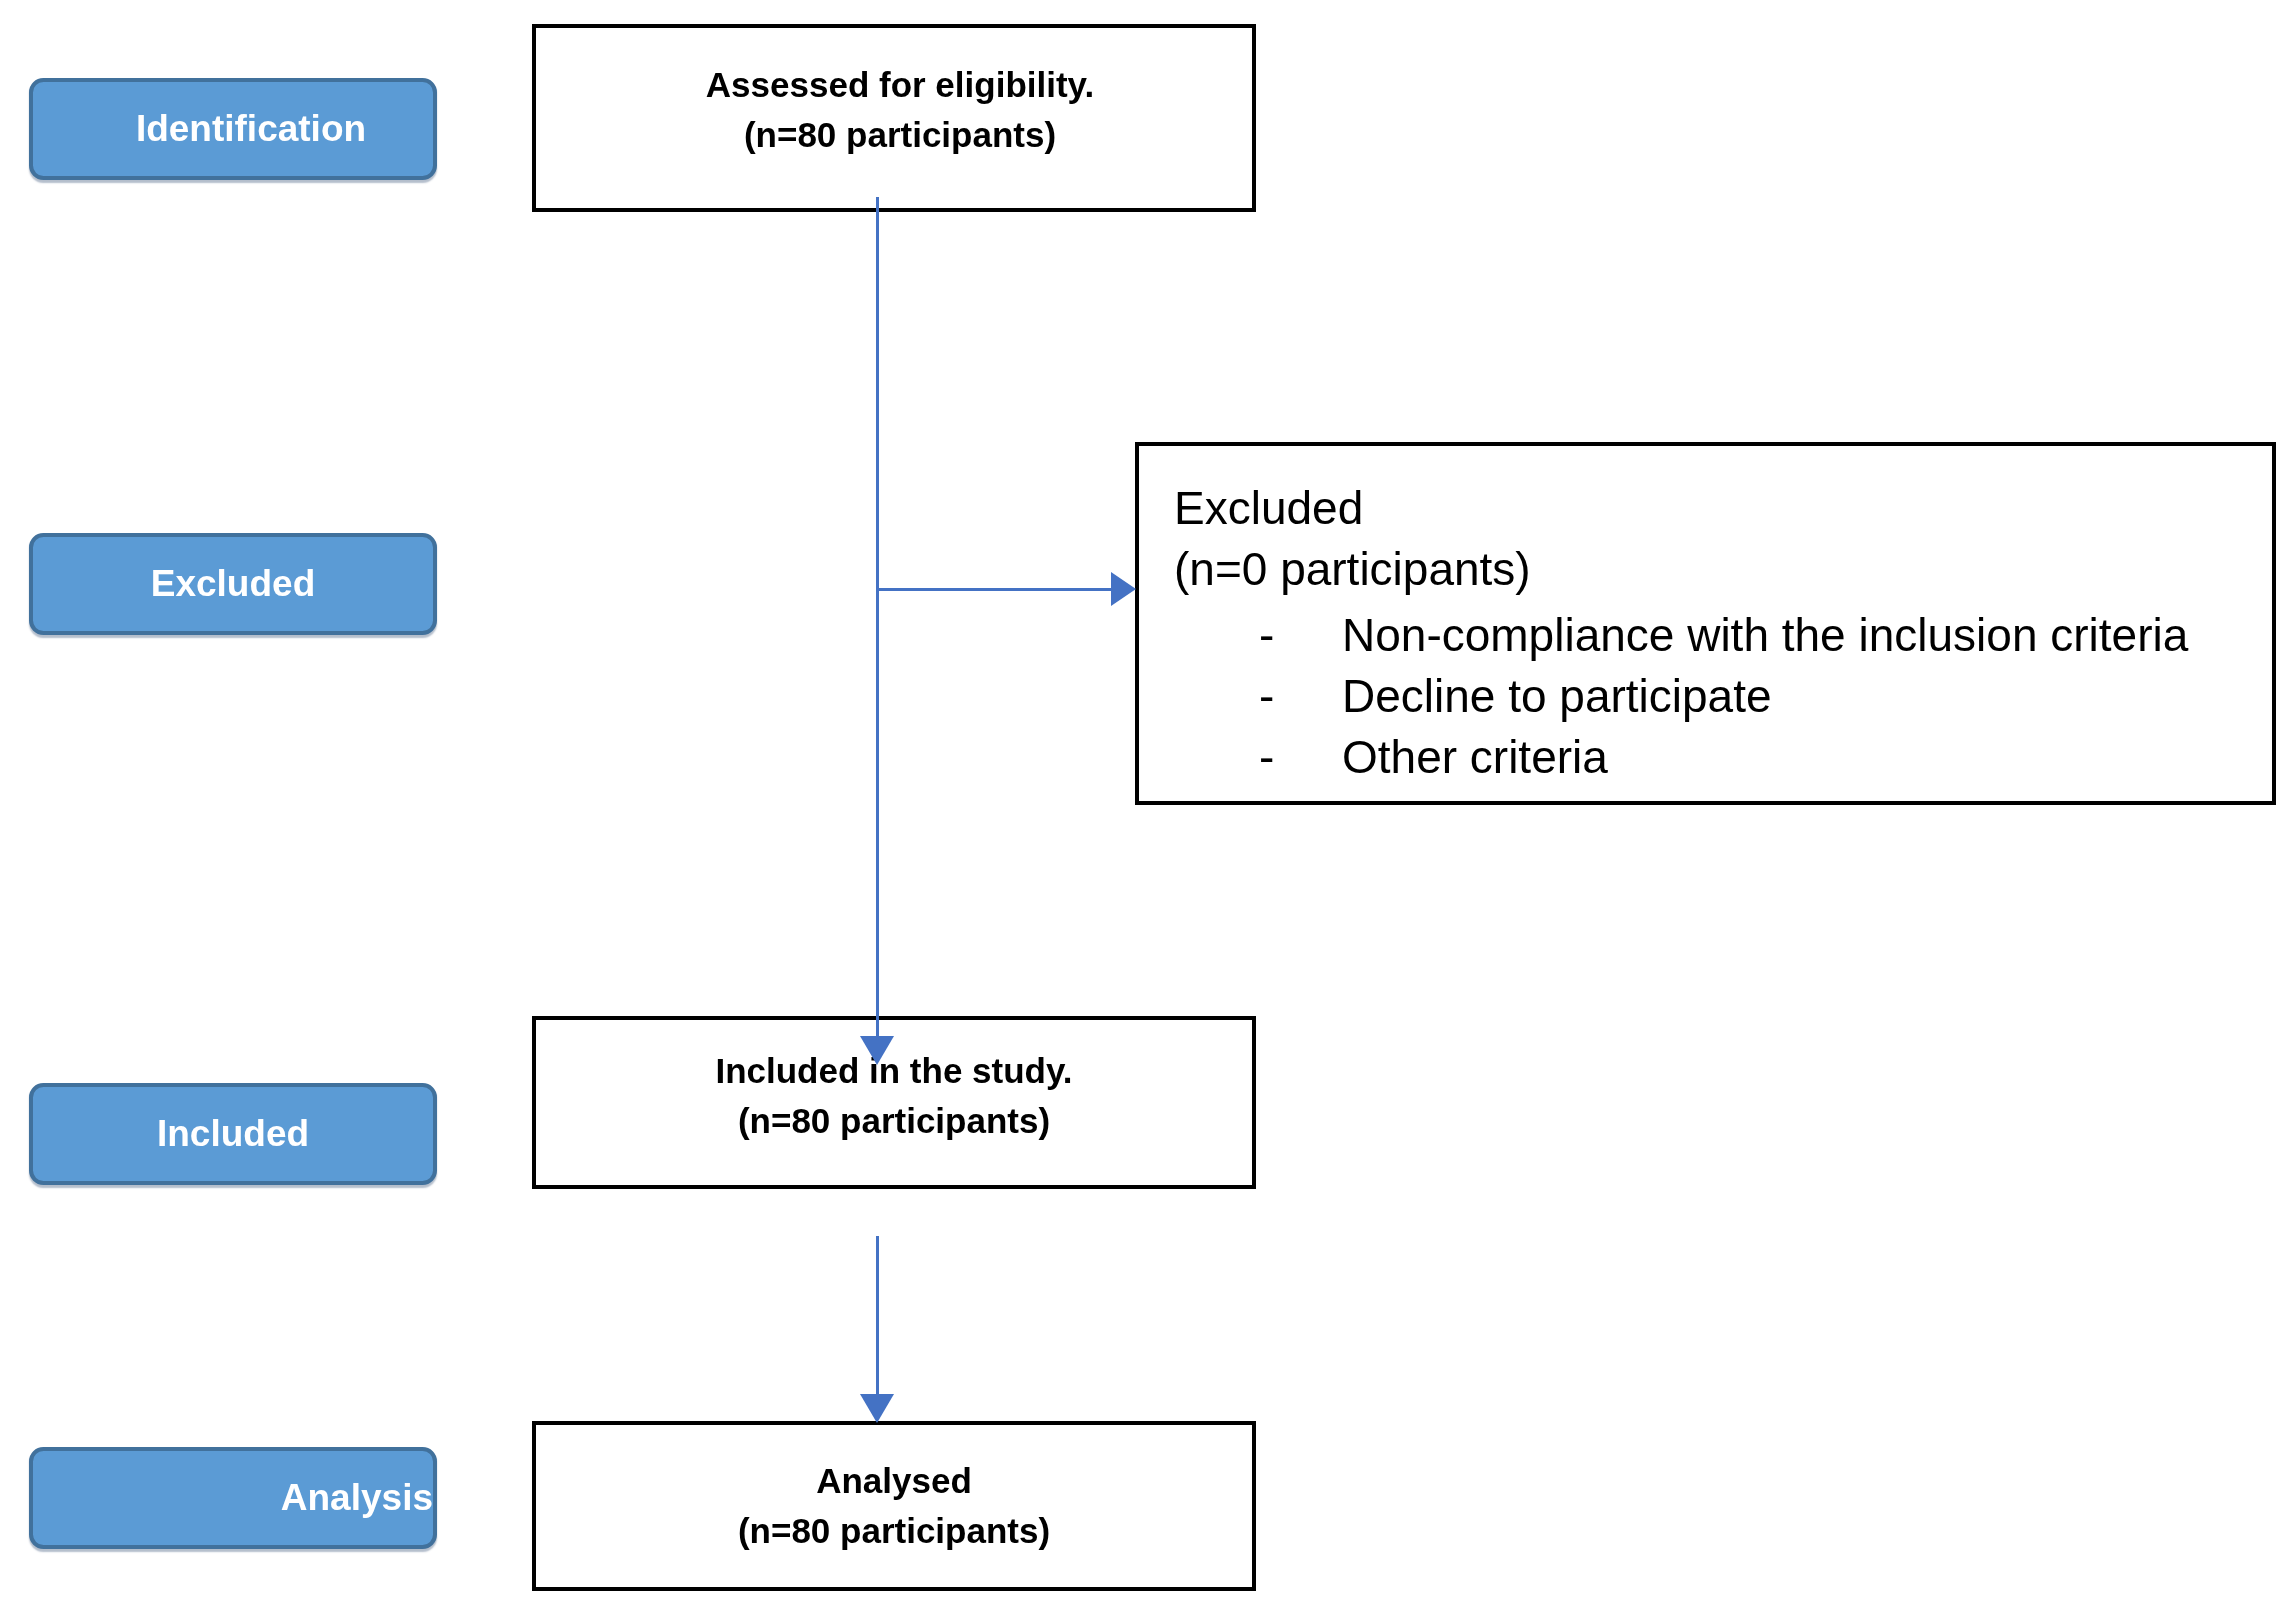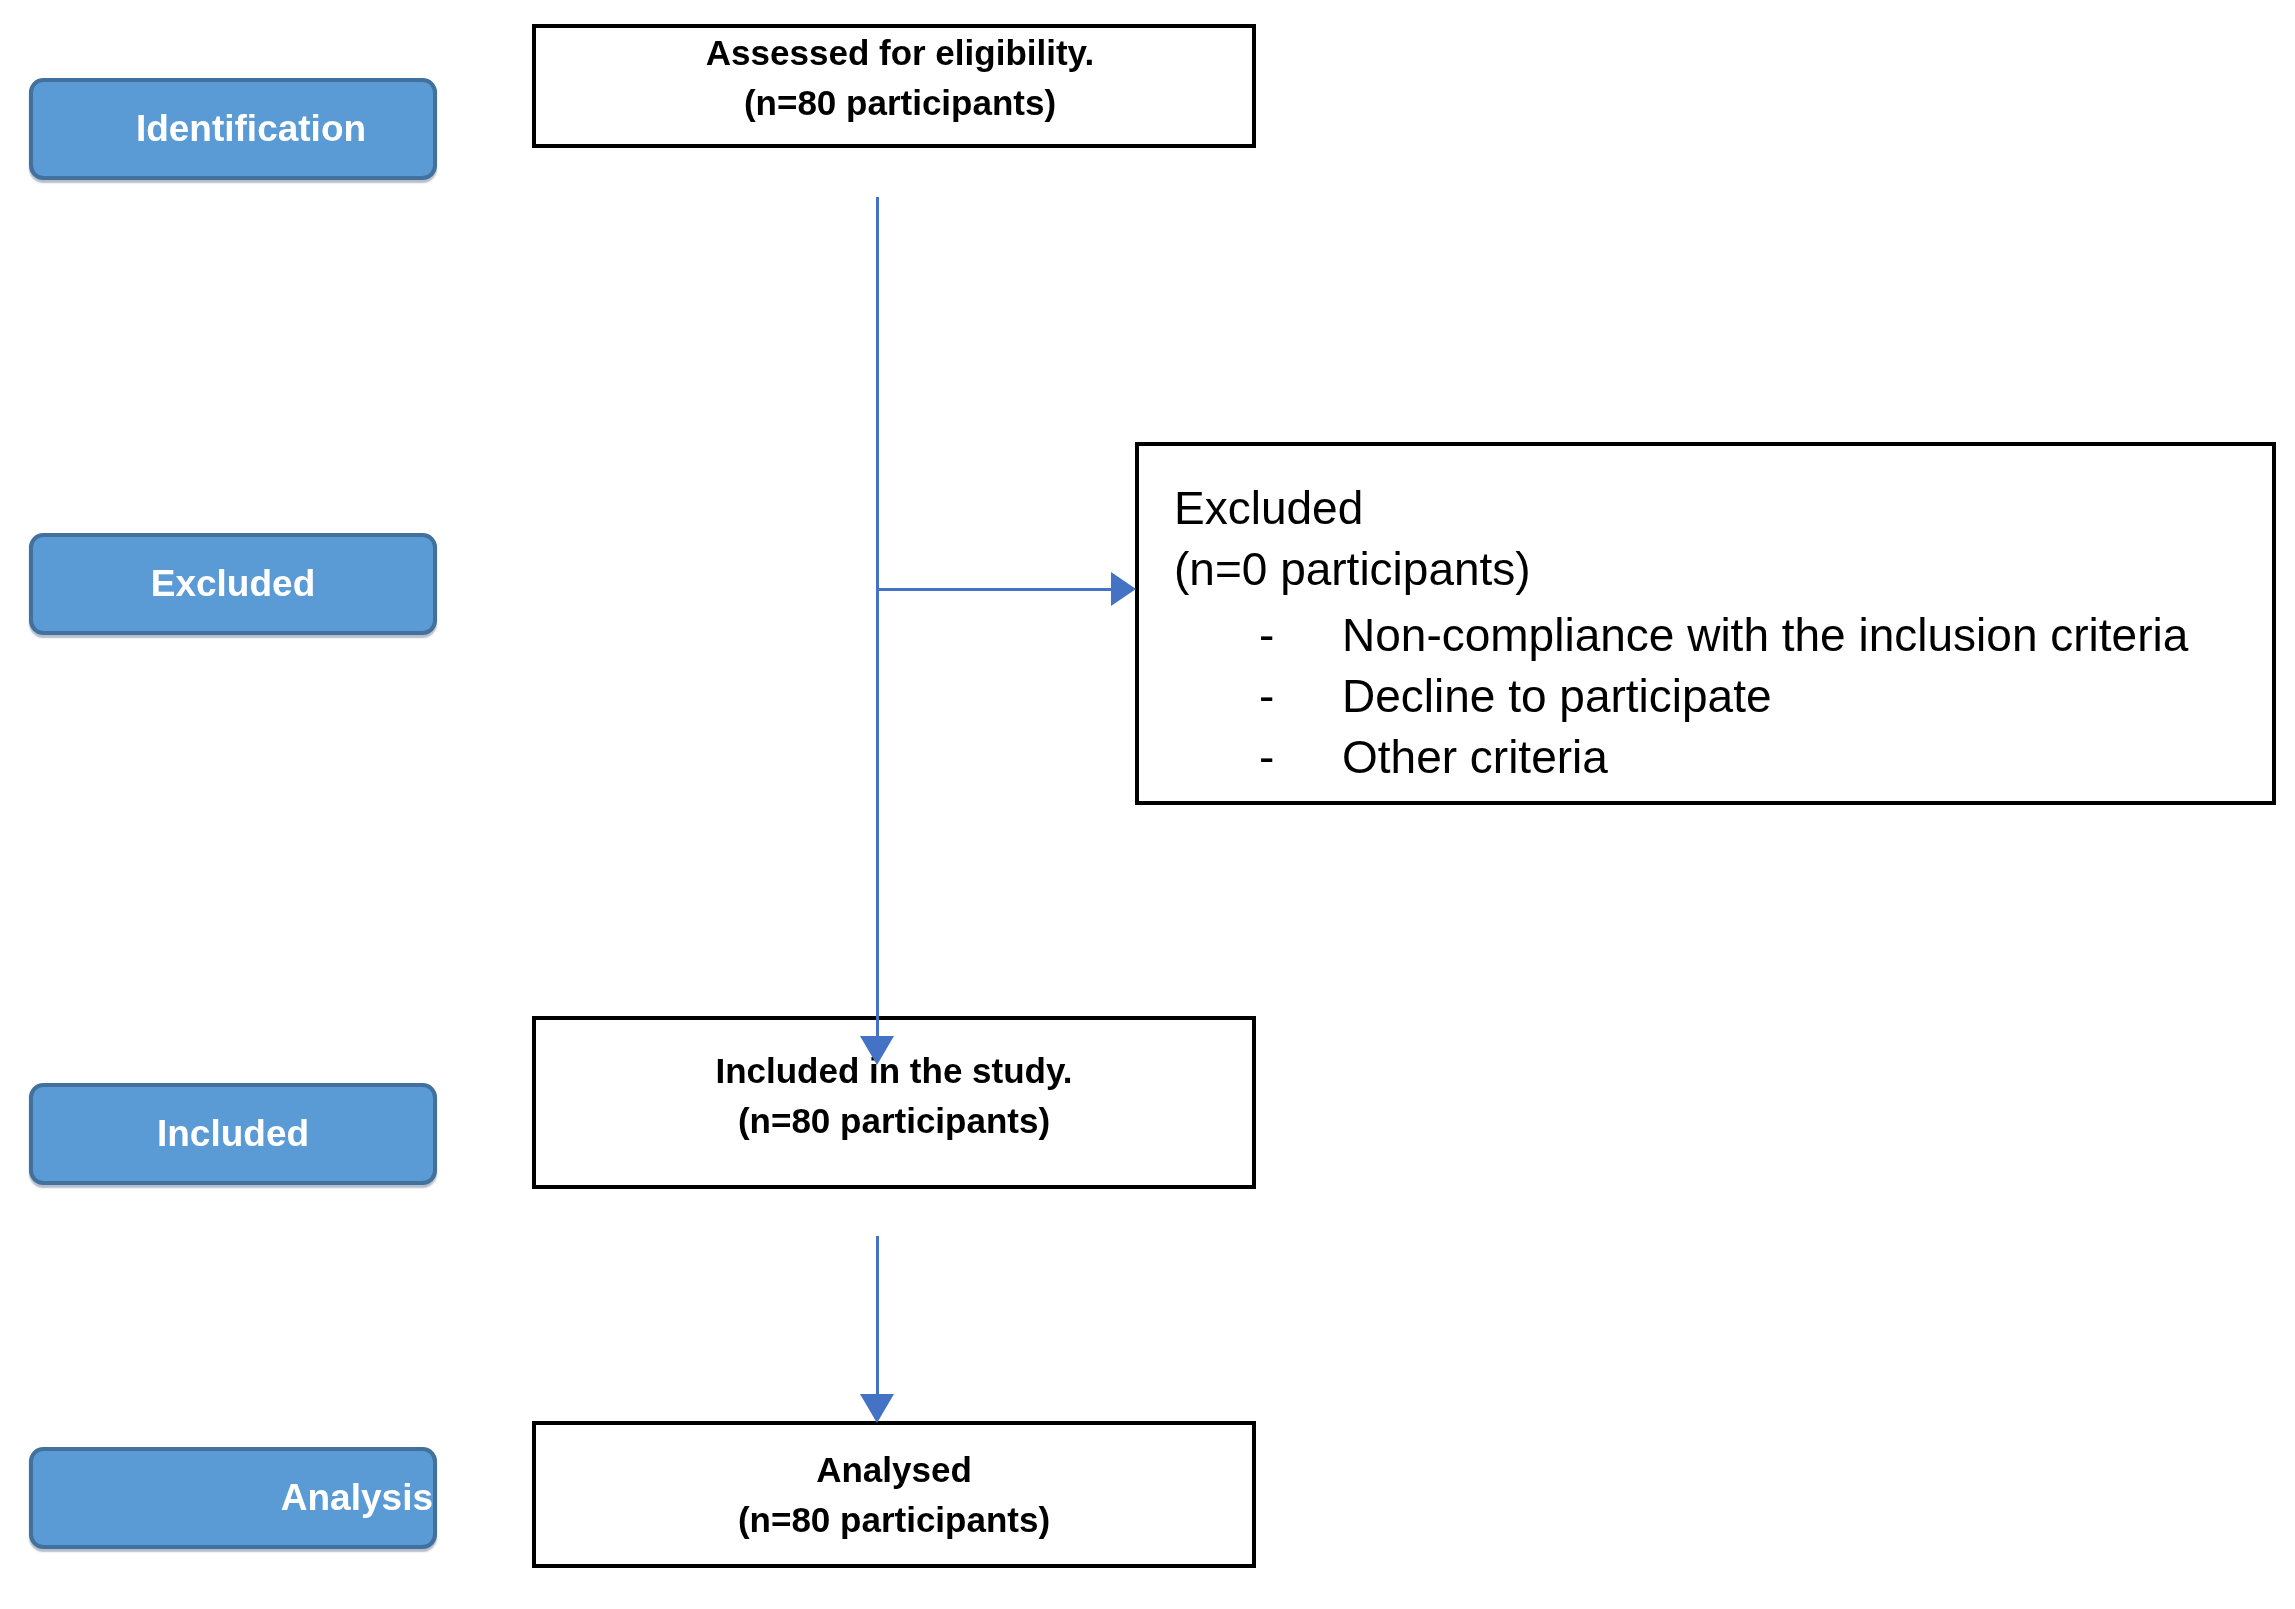--- a/index.html
+++ b/index.html
@@ -50,23 +50,23 @@
     display: flex;
     flex-direction: column;
     align-items: center;
     justify-content: center;
     text-align: center;
     color: #000000;
     font-weight: bold;
     font-size: 35px;
     line-height: 50px;
   }
-  #box-assessed { top: 24px;   height: 124px; padding-bottom: 16px; padding-left: 12px; }
+  #box-assessed { top: 24px;   height: 188px; padding-bottom: 16px; padding-left: 12px; }
   #box-included { top: 1016px; height: 173px; padding-bottom: 12.8px; }
-  #box-analysed { top: 1421px; height: 147px; align-items: center; }
+  #box-analysed { top: 1421px; height: 170px; align-items: center; }
 
   
   #box-excluded {
     position: absolute;
     left: 1135px;
     top: 442px;
     width: 1141px;
     height: 363px;
     box-sizing: border-box;
     background: #ffffff;

